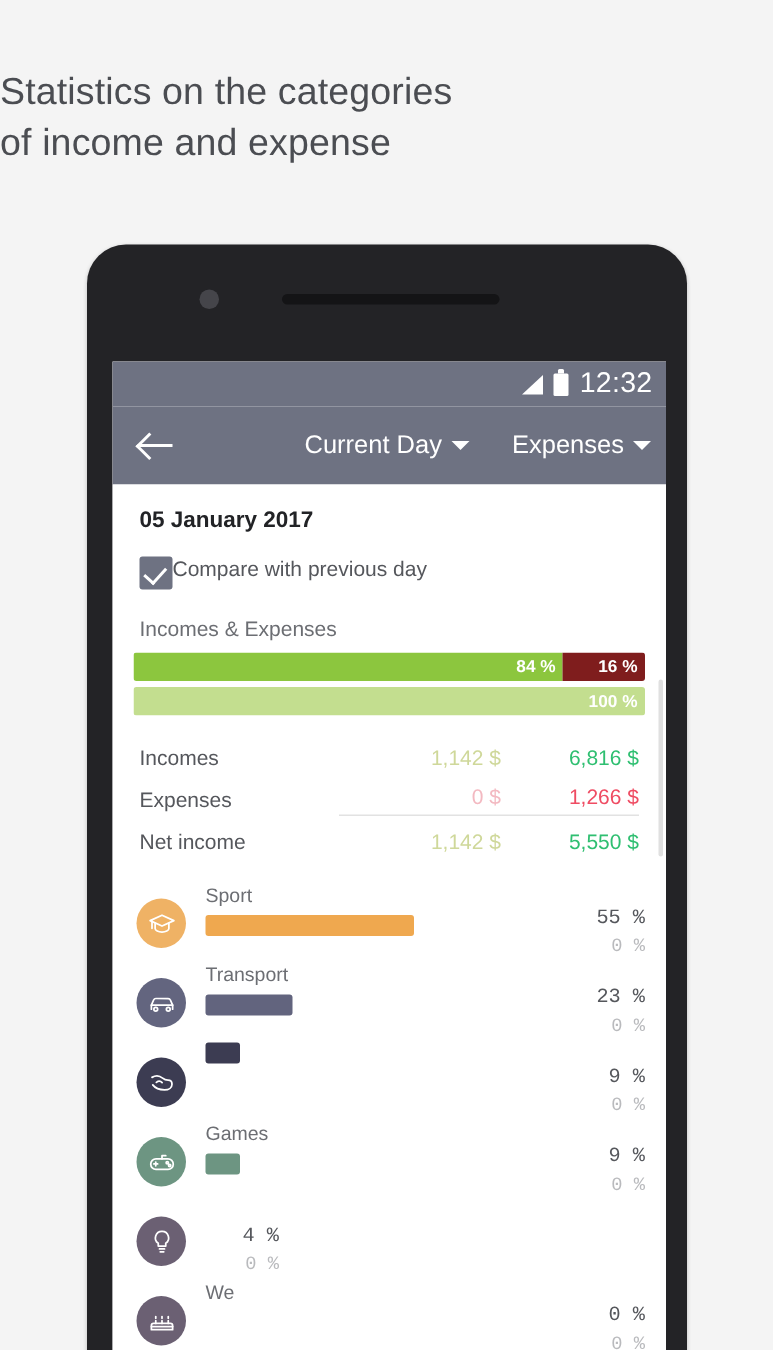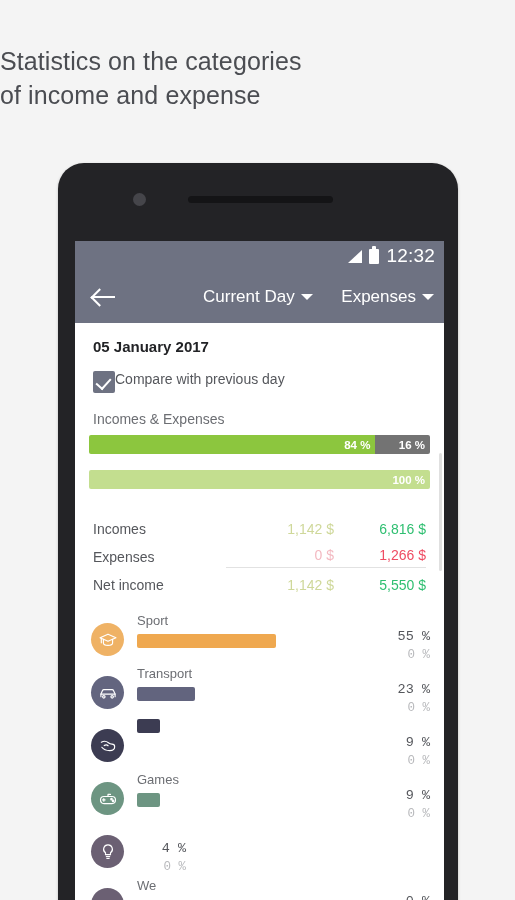--- a/index.html
+++ b/index.html
@@ -133,21 +133,21 @@
   .compare-label { font-size: 14px; color: #55575c; }
 
   .section-label {
     font-size: 14px; color: #6c6e73;
     padding: 18px 18px 0 18px;
   }
 
   .bars { padding: 8px 14px 0 14px; }
   .stackbar {
     height: 19px; border-radius: 2px; overflow: hidden;
-    display: flex; margin-bottom: 16px;
+    display: flex; margin-bottom: 4px;
   }
   .seg {
     height: 100%; display: flex; align-items: center; justify-content: flex-end;
     color: #fff; font-size: 11.5px; font-weight: bold; padding-right: 5px;
     white-space: nowrap;
   }
 
   
   .summary { padding: 10px 18px 0 18px; }
   .srow {
@@ -228,21 +228,21 @@
         <div class="compare-row">
           <span class="checkbox"></span>
           <span class="compare-label">Compare with previous day</span>
         </div>
 
         <div class="section-label">Incomes &amp; Expenses</div>
 
         <div class="bars">
           <div class="stackbar" id="bar-current">
               <div class="seg" style="width: 84%; background: rgb(140, 198, 62);">84 %</div>
-              <div class="seg" style="width: 16%; background: #737373;">16 %</div>
+              <div class="seg" style="width: 16%; background: #7f1d1d;">16 %</div>
             </div>
           <div class="stackbar" id="bar-previous">
               <div class="seg" style="width: 100%; background: rgb(195, 222, 143);">100 %</div>
             </div>
         </div>
 
         <div class="summary" id="summary-table">
             <div class="srow">
               <div class="nm">Incomes</div>
               <div class="prev" style="color: rgb(207, 216, 154);">1,142 $</div>

